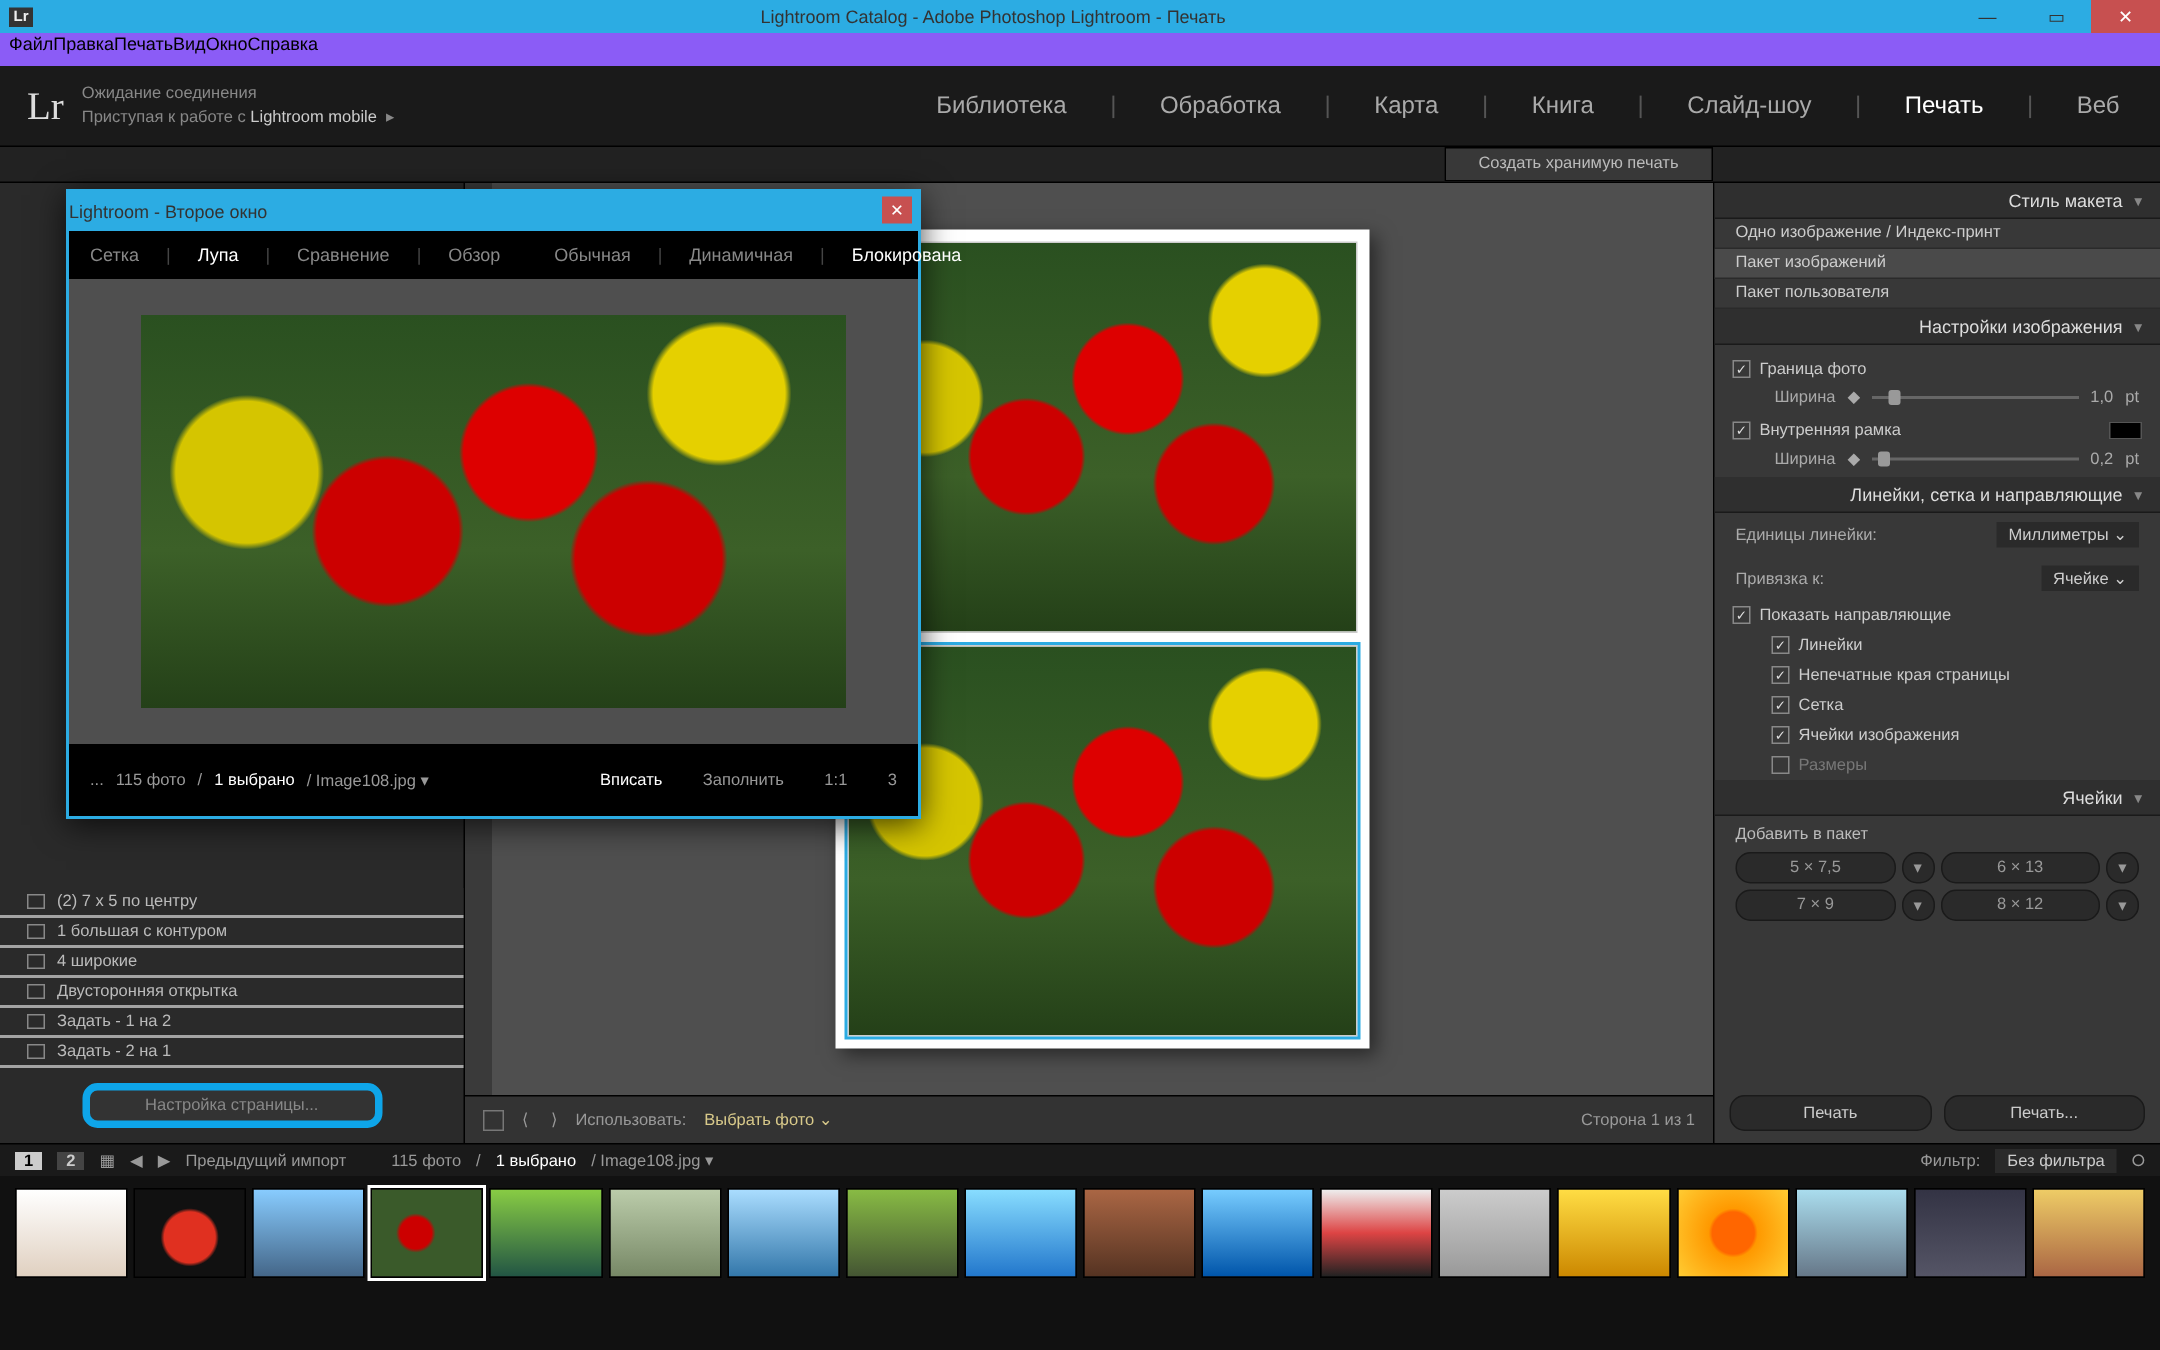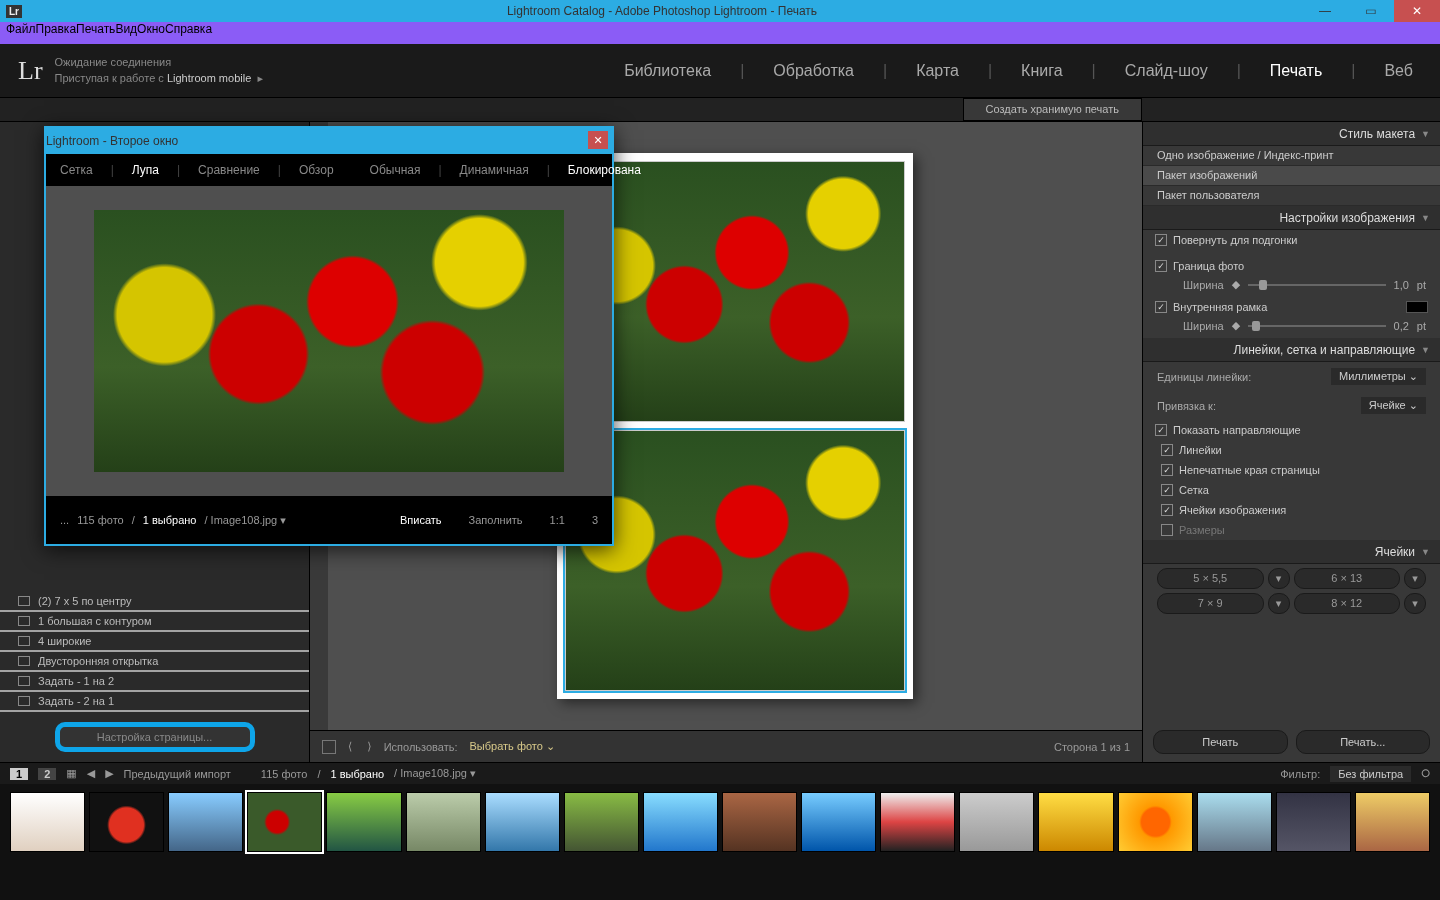--- a/index.html
+++ b/index.html
@@ -44,21 +44,21 @@
  linear-gradient(#2a5020,#3c6028 60%,#244018)}
 .center-foot{height:32px;background:#333;display:flex;align-items:center;padding:0 12px;gap:12px;font-size:11px;color:#999;border-top:1px solid #000}
 .center-foot .r{margin-left:auto}
 .panel-head{height:24px;background:#2f2f2f;display:flex;align-items:center;justify-content:flex-end;padding:0 10px;color:#ddd;font-size:12px;border-bottom:1px solid #1a1a1a}
 .panel-head .tri{margin-left:6px;font-size:9px;color:#888}
 .opt{height:20px;padding:3px 14px;font-size:11px;color:#ccc;border-bottom:1px solid #2a2a2a}
 .opt.sel{background:#4a4a4a}
 .chk-row{display:flex;align-items:center;gap:6px;padding:4px 12px;font-size:11px;color:#ccc}
 .chk{width:12px;height:12px;border:1px solid #888;display:flex;align-items:center;justify-content:center;font-size:9px;color:#ddd}
 .chk.on::before{content:"✓"}
-.sub{padding-left:18px}
+.sub{padding-left:38px}
 .slider-row{display:flex;align-items:center;gap:8px;padding:2px 14px 6px 40px;font-size:11px;color:#aaa}
 .slider{flex:1;height:2px;background:#666;position:relative}
 .slider .k{position:absolute;width:8px;height:10px;background:#999;top:-4px;border-radius:2px}
 .dd-row{display:flex;align-items:center;justify-content:space-between;padding:6px 14px;font-size:11px;color:#aaa}
 .dd{background:#2a2a2a;padding:2px 8px;color:#ccc;font-size:11px}
 .btn-grid{display:grid;grid-template-columns:1fr 22px 1fr 22px;gap:4px;padding:4px 14px}
 .btn-pill{background:#2a2a2a;border:1px solid #1a1a1a;border-radius:10px;text-align:center;padding:3px 0;font-size:11px;color:#999}
 .foot-btns{display:flex;gap:8px;padding:8px 10px}
 .foot-btn{flex:1;background:#2a2a2a;border:1px solid #1a1a1a;border-radius:10px;text-align:center;padding:5px 0;font-size:11px;color:#ccc}
 .template-list{background:#2a2a2a}
@@ -217,24 +217,20 @@
         <span class="tri">▼</span>
       </div>
     <div class="opt">Одно изображение / Индекс-принт</div>
     <div class="opt sel">Пакет изображений</div>
     <div class="opt">Пакет пользователя</div>
 
     <div class="panel-head">
         <span>Настройки изображения</span>
         <span class="tri">▼</span>
       </div>
-    <div class="chk-row">
-        <span class="chk on"></span>
-        <span>Повернуть для подгонки</span>
-      </div>
     <div style="height:6px"></div>
     <div class="chk-row">
         <span class="chk on"></span>
         <span>Граница фото</span>
       </div>
     <div class="slider-row">
         <span>Ширина</span>
         <span>◆</span>
         <div class="slider">
           <div class="k" style="left:8%"></div>
@@ -291,22 +287,23 @@
       </div>
     <div class="chk-row sub">
         <span class="chk"></span>
         <span style="color:#777">Размеры</span>
       </div>
 
     <div class="panel-head">
         <span>Ячейки</span>
         <span class="tri">▼</span>
       </div>
+    <div style="padding:6px 14px 2px;color:#bbb;font-size:11px">Добавить в пакет</div>
     <div class="btn-grid">
-      <div class="btn-pill">5 × 5,5</div>
+      <div class="btn-pill">5 × 7,5</div>
         <div class="btn-pill">▾</div>
       <div class="btn-pill">6 × 13</div>
         <div class="btn-pill">▾</div>
       <div class="btn-pill">7 × 9</div>
         <div class="btn-pill">▾</div>
       <div class="btn-pill">8 × 12</div>
         <div class="btn-pill">▾</div>
     </div>
     <div style="flex:1"></div>
     <div class="foot-btns">

